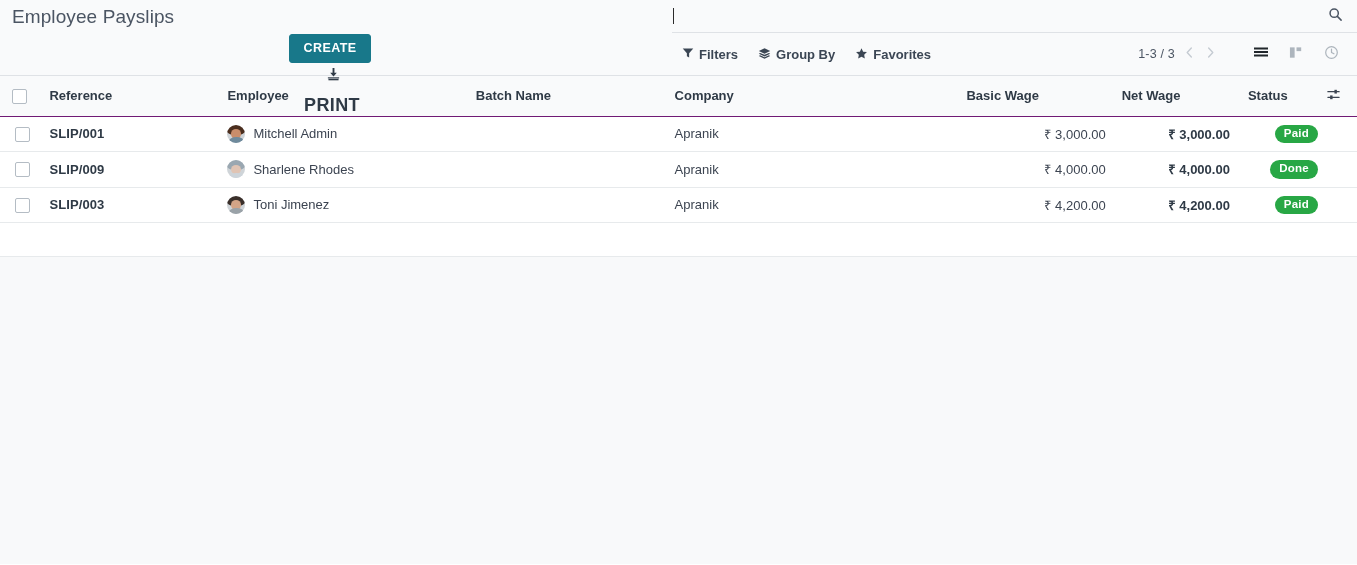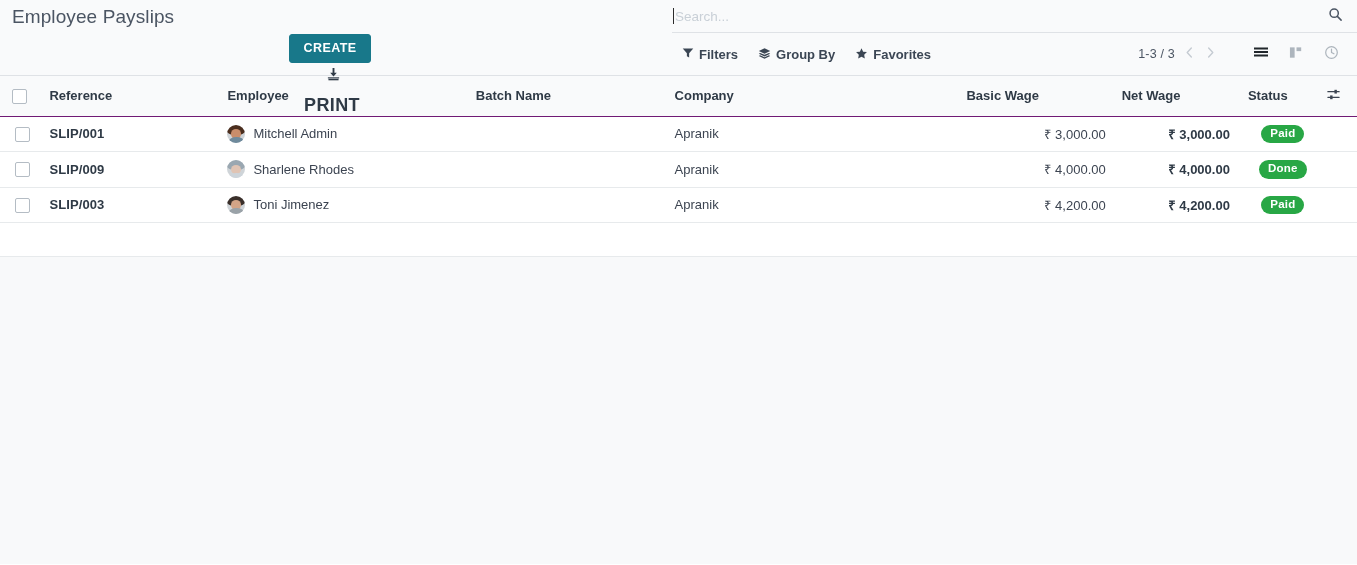--- a/index.html
+++ b/index.html
@@ -252,21 +252,21 @@
     background: #ffffff;
   }
 
   .col-check { width: 40px; text-align: center; padding-left: 12px !important; }
   .col-ref { width: 172px; }
   .col-emp { width: 240px; }
   .col-batch { width: 192px; }
   .col-comp { width: 282px; }
   .col-basic { width: 150px; text-align: right; }
   .col-net { width: 120px; text-align: right; }
-  .col-status { width: 85px; text-align: center; padding-left: 10px !important; }
+  .col-status { width: 85px; text-align: right; padding-left: 10px !important; }
   .col-opt { width: 30px; text-align: center; padding: 0 !important; }
 
   .cellbox {
     width: 13px;
     height: 13px;
     border: 1px solid #b4bcc4;
     border-radius: 2px;
     background: #ffffff;
     display: inline-block;
     vertical-align: middle;
@@ -357,21 +357,20 @@
       </button>
 
       <button class="btn-print">PRINT</button>
     </div>
   </div>
 
   <div class="cp-search">
     <div class="search-row">
       <div class="search-input-wrap">
         <div class="caret"></div>
-        <input class="search-input" type="text" placeholder="Search..." style="">
       </div>
       <button class="search-icon-btn">
         <span>
           <svg width="15" height="15" viewBox="0 0 16 16" fill="none" stroke="currentColor" stroke-width="1.6" aria-hidden="true">
             <circle cx="6.6" cy="6.6" r="4.4"></circle>
             <line x1="10" y1="10" x2="14" y2="14" stroke-linecap="round"></line>
           </svg>
         </span>
       </button>
     </div>

